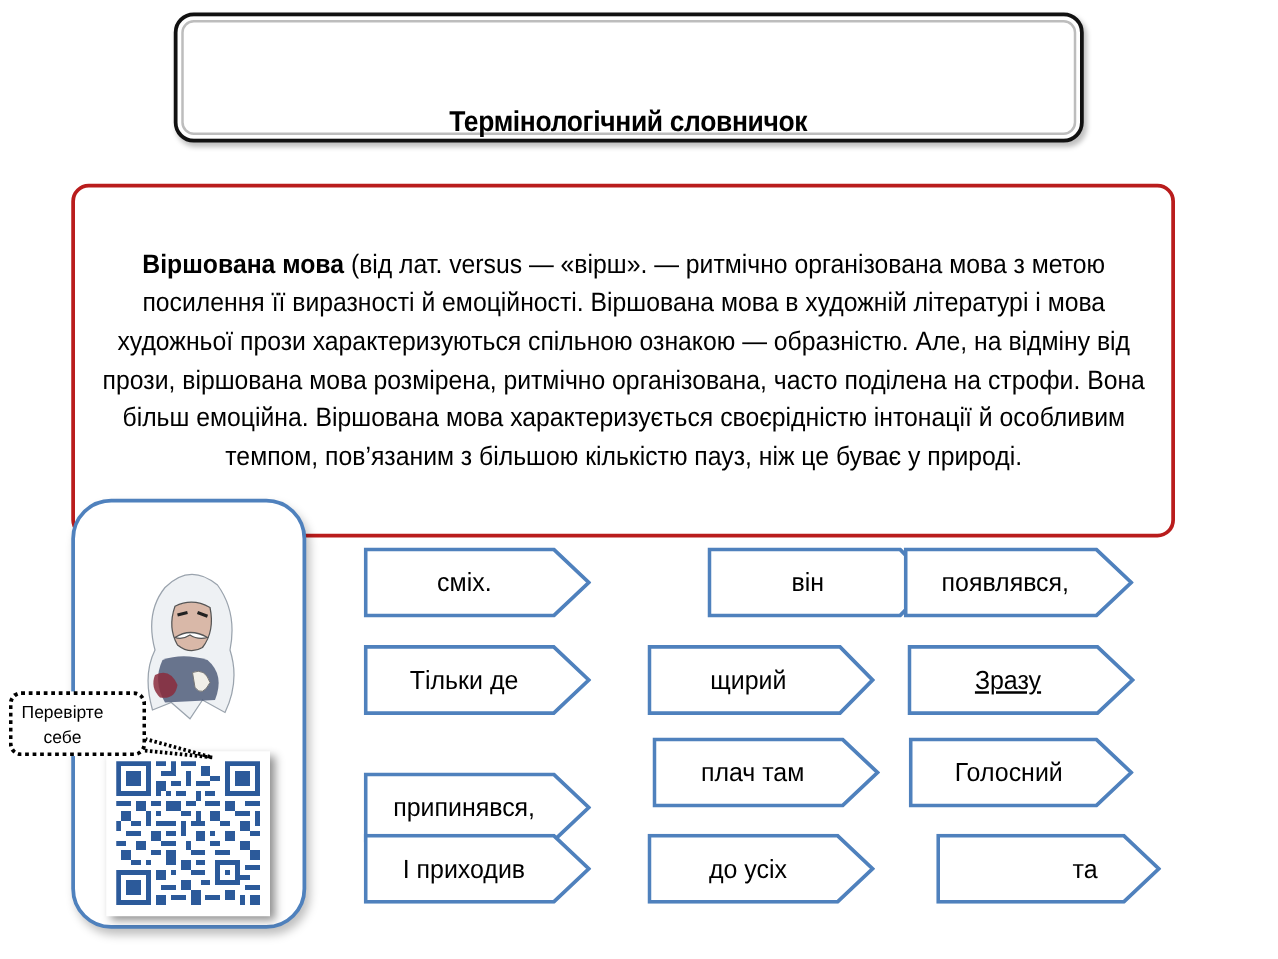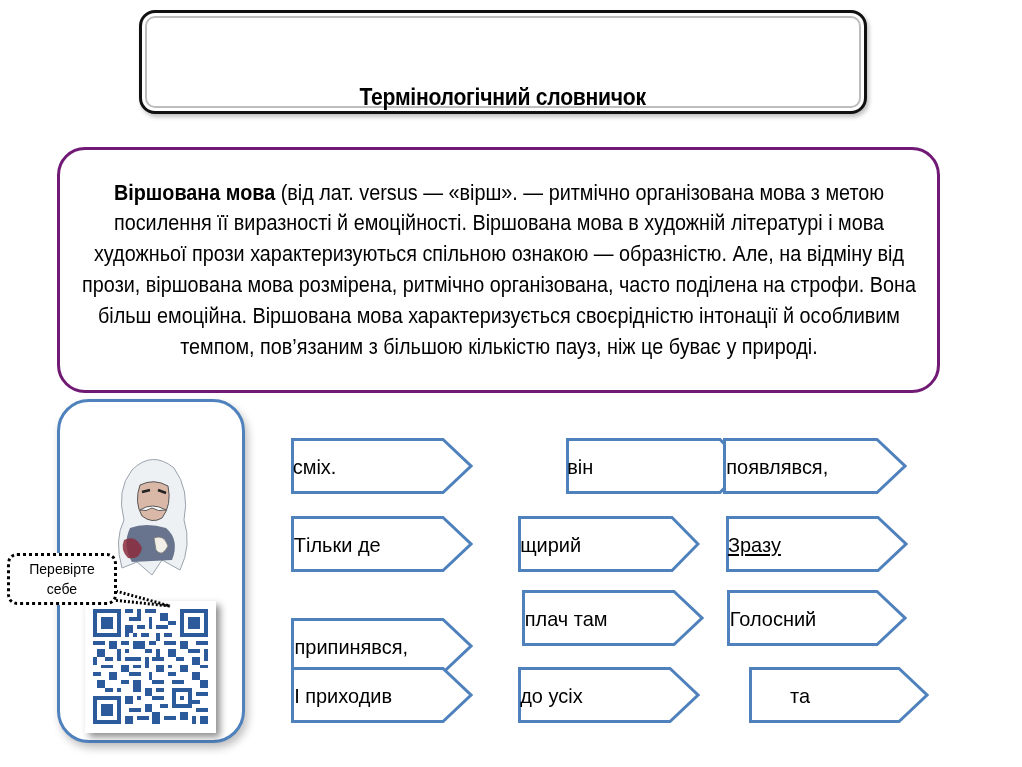--- a/index.html
+++ b/index.html
@@ -16,22 +16,22 @@
       background: #fff;
       box-shadow: inset 0 0 0 3px #fff, inset 0 0 0 5px #bdbdbd, 2px 3px 4px rgba(0,0,0,0.25);
       display: flex; align-items: flex-end; justify-content: center;
     }
     .title-text {
       font-weight: bold; font-size: 23px; letter-spacing: -0.3px;
       transform: scaleX(0.92);
     }
     
     .def-box {
-      position: absolute; left: 57px; top: 147px; width: 883px; height: 246px;
-      border: 3px solid #701a75; border-radius: 28px; box-sizing: border-box;
+      position: absolute; left: 57px; top: 147px; width: 883px; height: 283px;
+      border: 3px solid #b91c1c; border-radius: 14px; box-sizing: border-box;
       background: #fff;
       display: flex; align-items: center; justify-content: center;
       padding: 0 18px;
     }
     .def-text {
       font-size: 21.3px; line-height: 30.8px; text-align: center;
       transform: scaleX(0.93); transform-origin: center;
       width: 930px; flex-shrink: 0;
     }
     .def-text b { font-weight: bold; }
@@ -47,37 +47,37 @@
       font-size: 20px;
     }
     .poet {
       position: absolute; left: 42px; top: 48px; width: 100px; height: 130px;
     }
     
     .callout {
       position: absolute; left: 7px; top: 553px; width: 110px; height: 52px;
       border: 3px dotted #000; border-radius: 10px; box-sizing: border-box;
       background: #fff;
-      display: flex; align-items: center; justify-content: center;
+      display: flex; align-items: center; 
       text-align: center; font-size: 14px; line-height: 20px;
       z-index: 3;
     }
     .callout-tail {
       position: absolute; left: 112px; top: 588px; width: 60px; height: 20px; z-index: 2;
     }
     
     .qr-card {
       position: absolute; left: 85px; top: 601px; width: 131px; height: 132px;
       background: #fff; box-shadow: 4px 4px 7px rgba(0,0,0,0.45); z-index: 1;
     }
     .qr-card svg { position: absolute; left: 8px; top: 8px; }
     
     .word {
       position: absolute; height: 58px;
-      display: flex; align-items: center; justify-content: flex-start;
+      display: flex; align-items: center; justify-content: center;
     }
     .word svg { position: absolute; left: 0; top: 0; }
     .word span {
       position: relative; font-size: 21px; padding-right: 22px;
       transform: scaleX(0.95);
     }
   </style>
 </head>
 <body>
 

